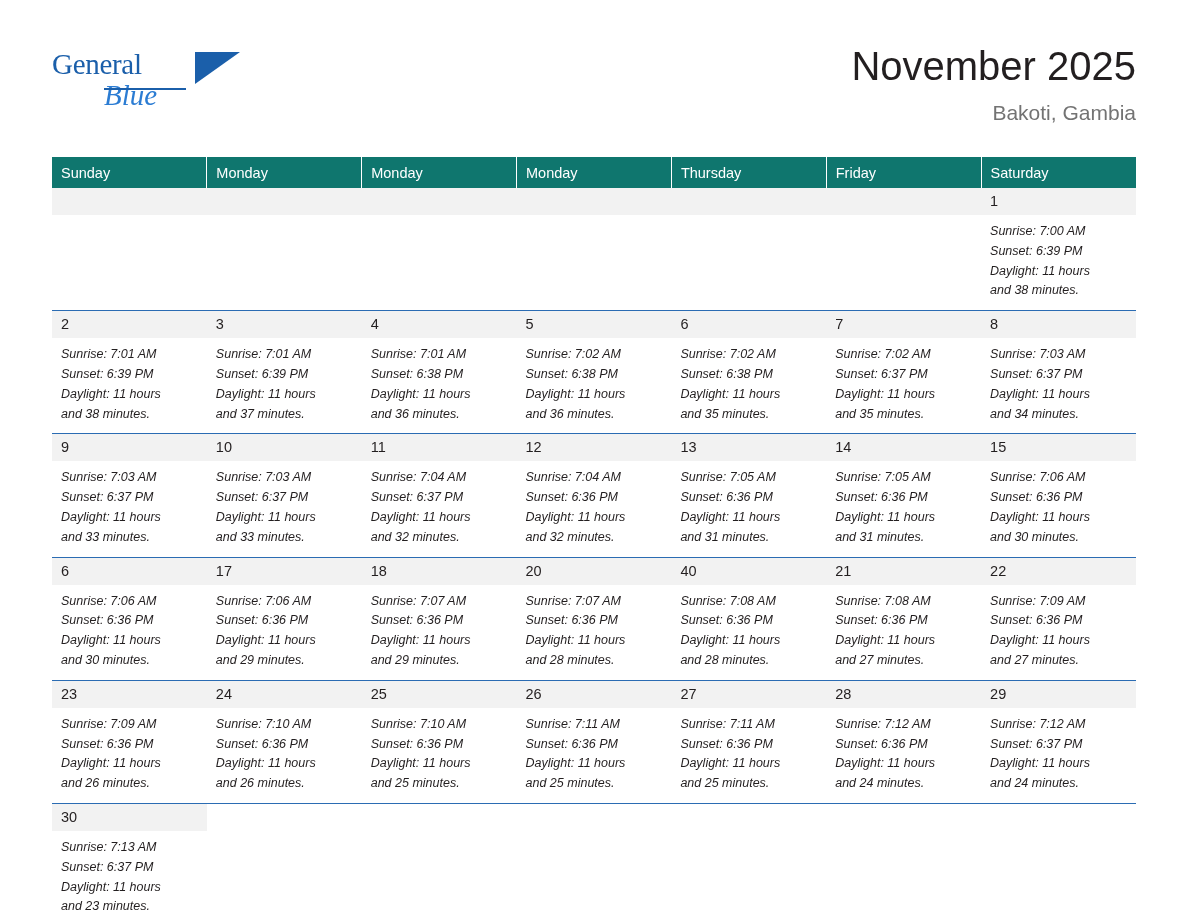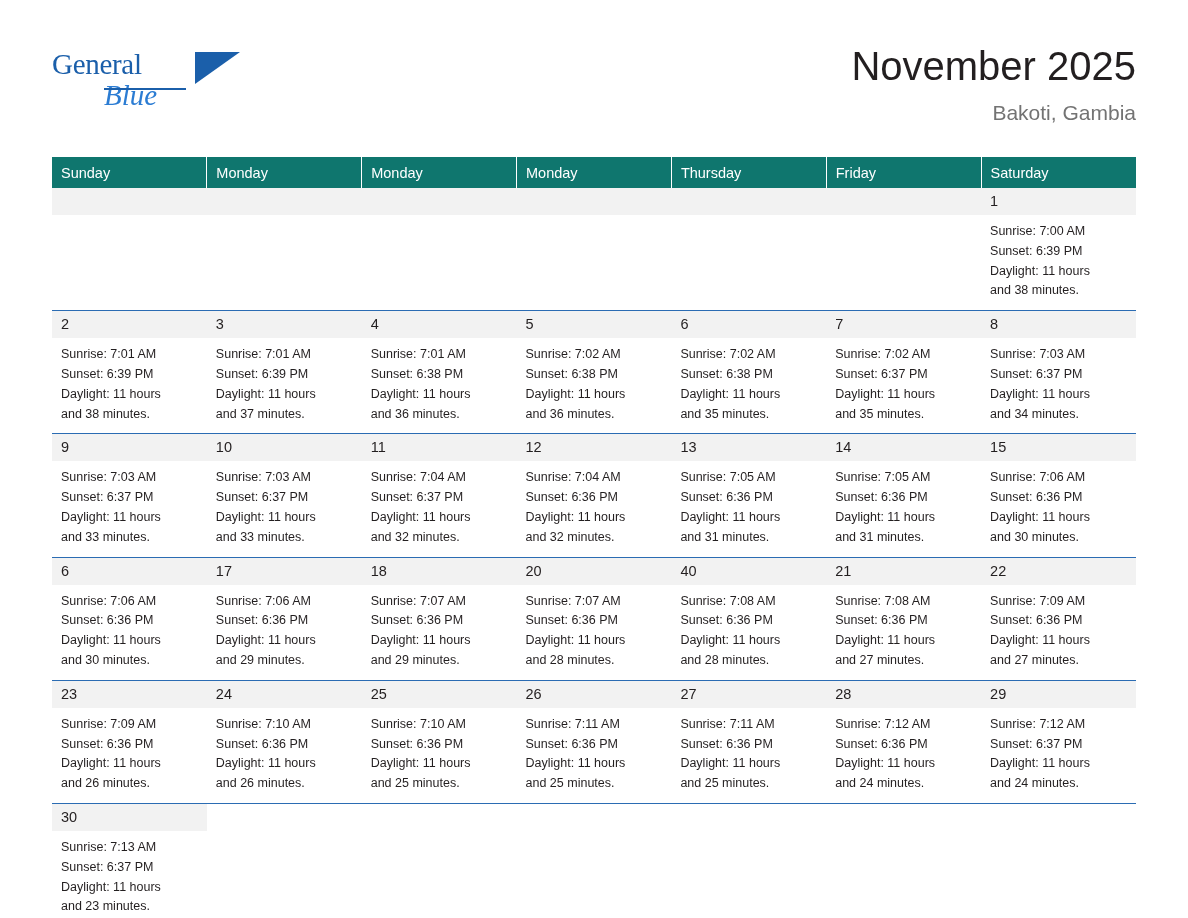--- a/index.html
+++ b/index.html
@@ -116,20 +116,21 @@
     color: #231f20;
     padding: 5px 0 5px 9px;
     line-height: 17px;
   }
   .cellbody {
     padding: 7px 9px 9px 9px;
     font-size: 12.5px;
     line-height: 19.8px;
     color: #231f20;
     min-height: 72px;
+    font-style: italic;
   }
   .cellbody div { white-space: nowrap; }
   tr.week td { height: 110px; }
   tr.week-first td { height: 104px; }
 </style>
 </head>
 <body>
 
 <div class="page">
 

